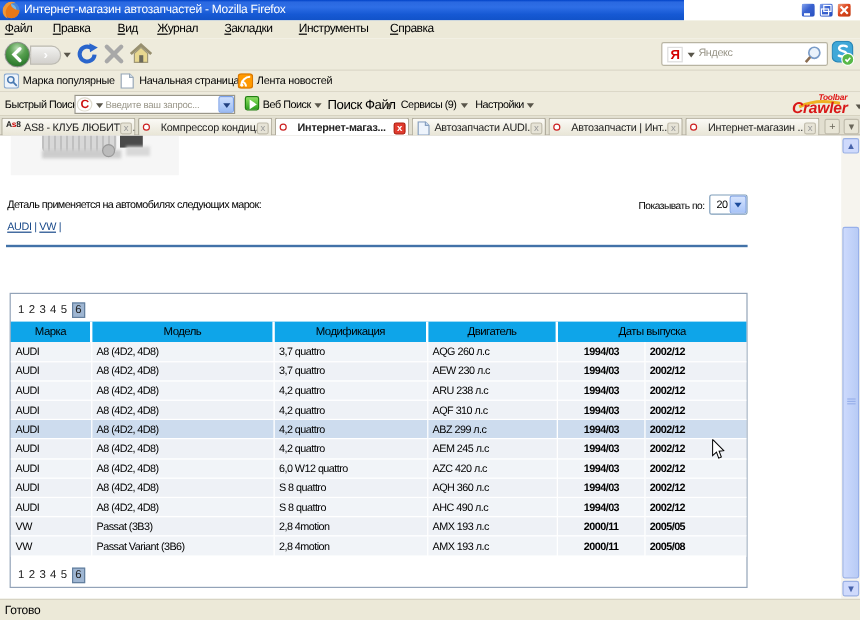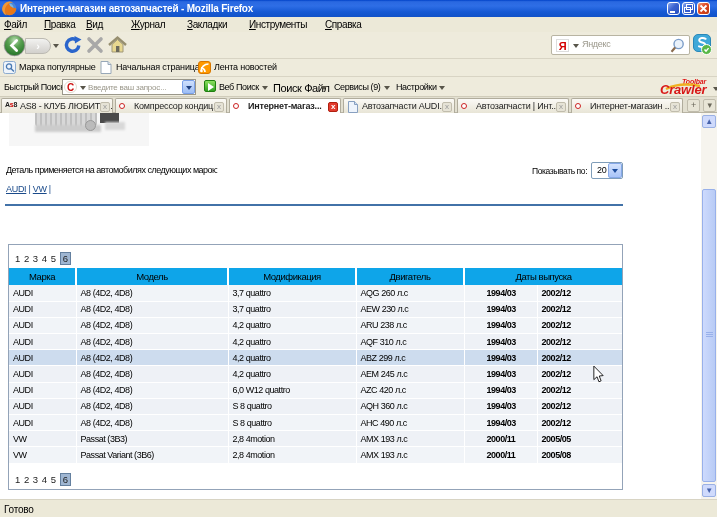--- a/index.html
+++ b/index.html
@@ -1,23 +1,23 @@
 <!DOCTYPE html>
 <html><head>
 <meta charset="utf-8">
 <style>
   * { margin:0; padding:0; box-sizing:border-box; }
   html,body { width:717px; height:517px; overflow:hidden; }
   body { font-family:"Liberation Sans", sans-serif; font-size:9px; letter-spacing:-0.3px; position:relative; background:#fff; }
   .abs { position:absolute; }
 
   
-  #titlebar { left:0; top:0; width:717px; height:17px;
+  #titlebar { left:0; top:0; width:570px; height:17px;
     background:linear-gradient(180deg,#0042c8 0%,#2a68e0 10%,#2e6ee6 35%,#1659d4 70%,#1152c8 100%);
-    color:#fff; font-weight:bold; font-size:10px; letter-spacing:-0.2px; }
+    color:#fff; font-weight:normal; font-size:10px; letter-spacing:-0.2px; }
   #titlebar .title { position:absolute; left:20px; top:3px; white-space:nowrap; }
   .winbtn { position:absolute; top:2px; width:13px; height:13px; border-radius:3px;
     border:1px solid #fff; color:#fff; font-size:9px; line-height:10px; text-align:center; }
   #btn-min { left:667px; background:linear-gradient(135deg,#8aa8ef 0%,#3a62d0 45%,#2850c0 100%); }
   #btn-max { left:682px; background:linear-gradient(135deg,#8aa8ef 0%,#3a62d0 45%,#2850c0 100%); }
   #btn-close { left:697px; background:linear-gradient(135deg,#f0a080 0%,#dd4720 45%,#c03a10 100%); }
 
   
   #menubar { left:0; top:17px; width:717px; height:15px; background:#ece9d8; color:#000; font-size:10px; letter-spacing:-0.4px; }
   #menubar span { position:absolute; top:2px; }
@@ -110,21 +110,21 @@
   <div class="winbtn" id="btn-close">
       <svg width="11" height="11" style="position:absolute;left:0;top:0">
         <path d="M2.5 2.5 L8.5 8.5 M8.5 2.5 L2.5 8.5" stroke="#fff" stroke-width="1.8"></path>
       </svg>
     </div>
 </div>
 
 <div class="abs" id="menubar">
   <span style="left:4px"><u>Ф</u>айл</span>
   <span style="left:44px"><u>П</u>равка</span>
-  <span style="left:86px"><u>В</u>ид</span>
+  <span style="left:98px"><u>В</u>ид</span>
   <span style="left:131px"><u>Ж</u>урнал</span>
   <span style="left:187px"><u>З</u>акладки</span>
   <span style="left:249px"><u>И</u>нструменты</span>
   <span style="left:325px"><u>С</u>правка</span>
 </div>
 
 <div class="abs" id="navbar">
   <div id="fwdbtn">›</div>
   <div id="backbtn">
     <svg width="23" height="23">

